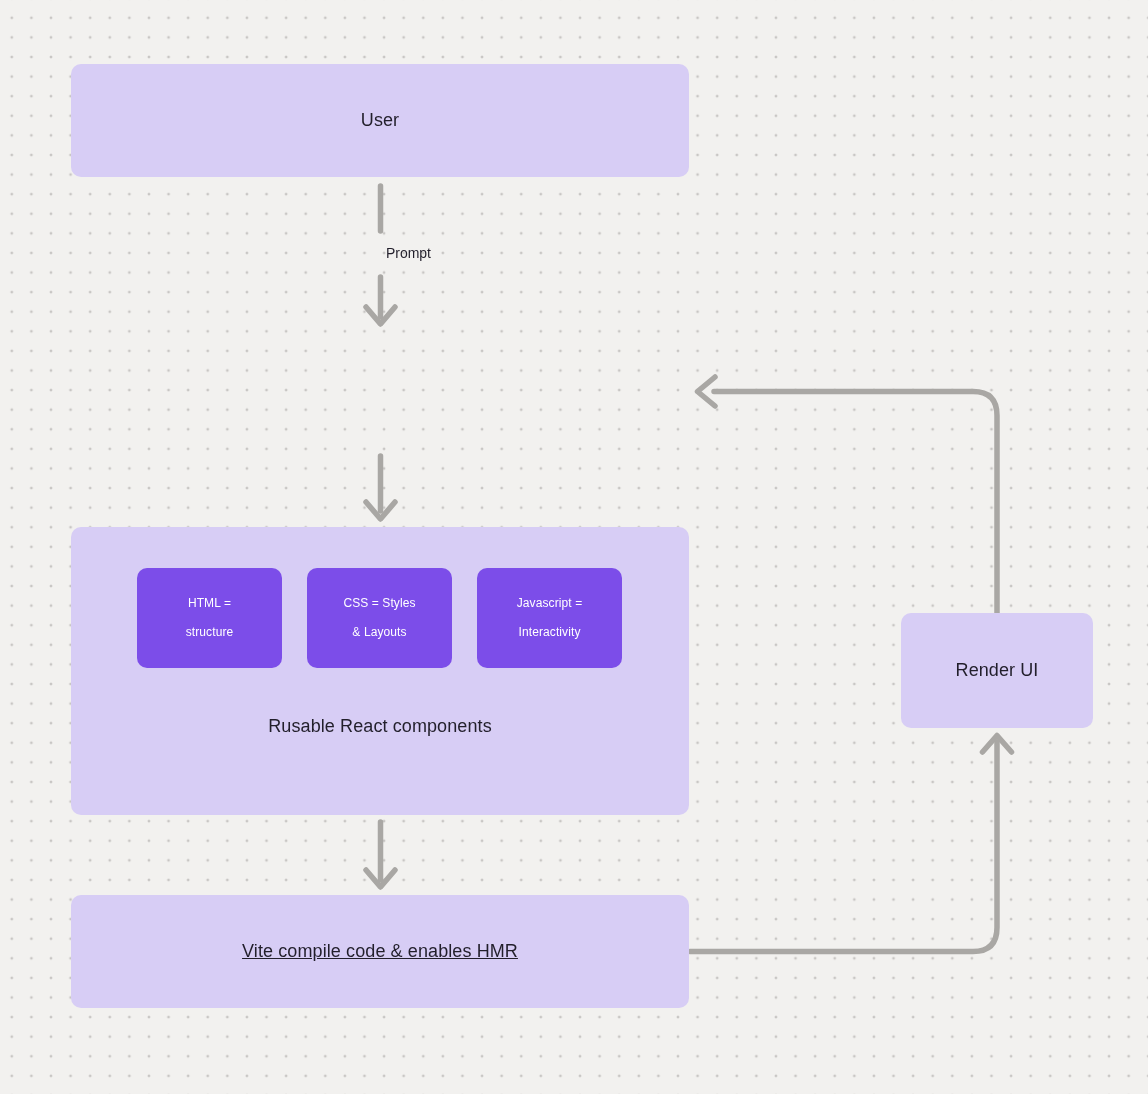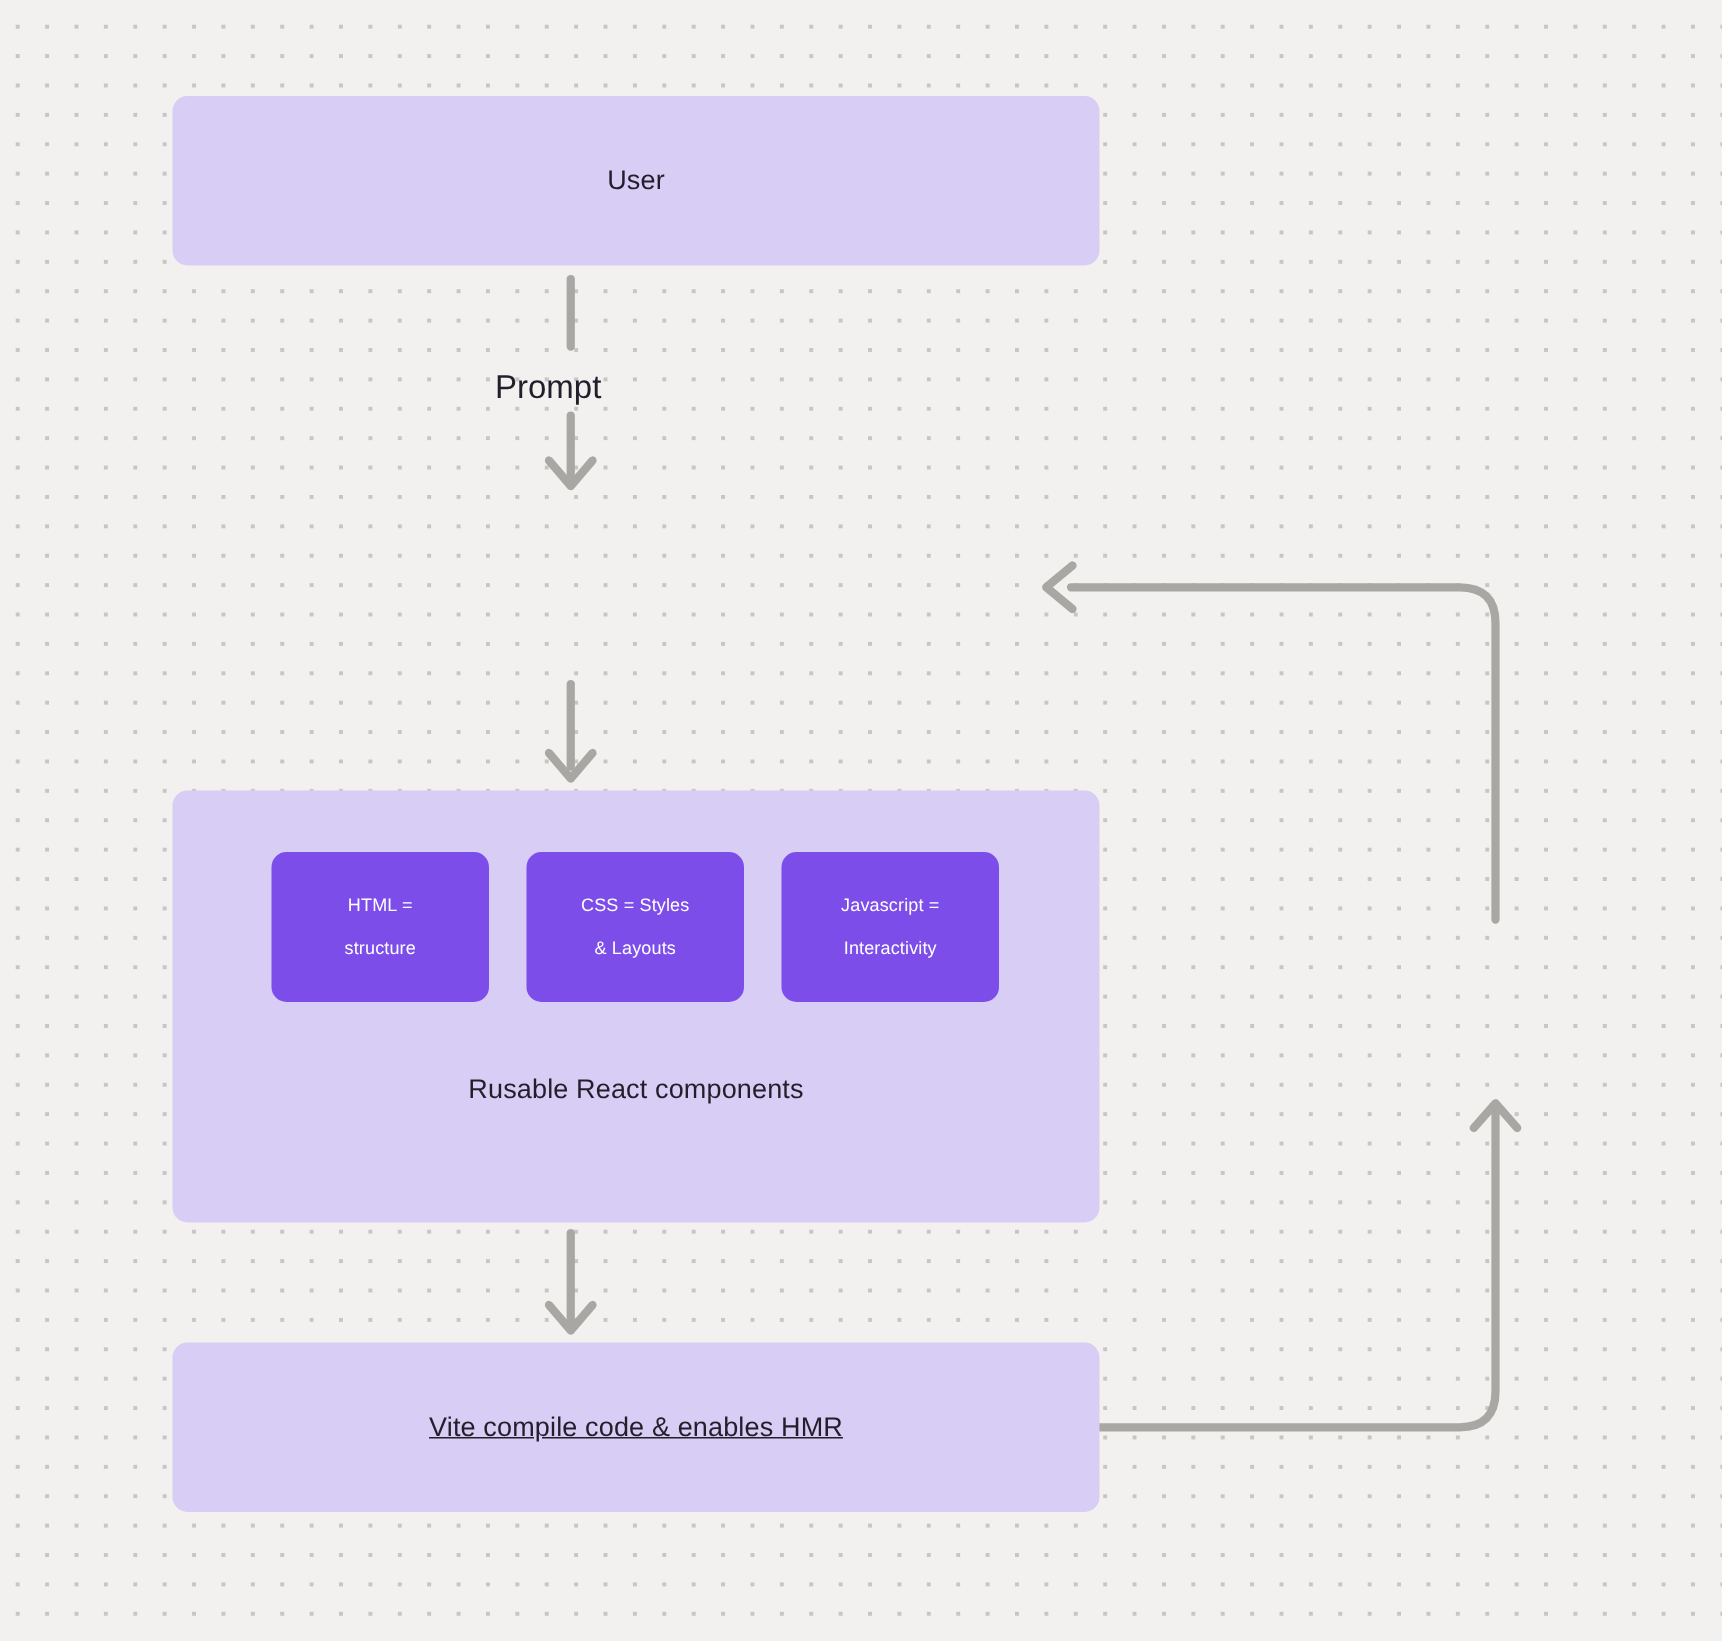--- a/index.html
+++ b/index.html
@@ -38,21 +38,20 @@
     stroke-linejoin:round;
   }
   .node{
     position:absolute;
     background:var(--node-fill);
     border-radius:10px;
     display:flex;align-items:center;justify-content:center;
     color:var(--text-dark);
     font-size:18px;
     letter-spacing:.1px;
-    margin-left:44px;
   }
   .node-user        {left:71px; top:64px;  width:618px;height:113px;}
   .node-webapp      {left:71px; top:334px; width:618px;height:114px;}
   .node-group       {left:71px; top:527px; width:618px;height:288px;display:block;}
   .node-vite        {left:71px; top:895px; width:618px;height:113px;text-decoration:underline;}
   .node-render      {left:901px;top:613px; width:192px;height:115px;}
   .chip{
     position:absolute;
     top:41px;
     width:145px;height:100px;
@@ -71,23 +70,23 @@
     position:absolute;
     left:0;top:189px;width:100%;
     text-align:center;
     color:var(--text-dark);
     font-size:18px;
     letter-spacing:.1px;
   }
   .edge-label{
     position:absolute;
     left:330px;top:245px;width:101px;
-    text-align:left;
+    text-align:right;
     color:var(--text-dark);
-    font-size:22px;
+    font-size:14px;
   }
 </style>
 </head>
 <body>
 
 <div class="canvas">
 
   <svg class="connectors" viewBox="0 0 1148 1094" xmlns="http://www.w3.org/2000/svg" aria-hidden="true">
 
     <path d="M380.5 186 V231"></path>
@@ -128,14 +127,17 @@
       <span>Javascript =</span>
       <span>Interactivity</span>
     </div>
     <div class="group-label">Rusable React components</div>
   </div>
 
   <div class="node node-vite">
     <span>Vite compile code &amp; enables HMR</span>
   </div>
 
+  <div class="node node-render">
+    <span>Render UI</span>
+  </div>
 
 </div>
 
 </body></html>

